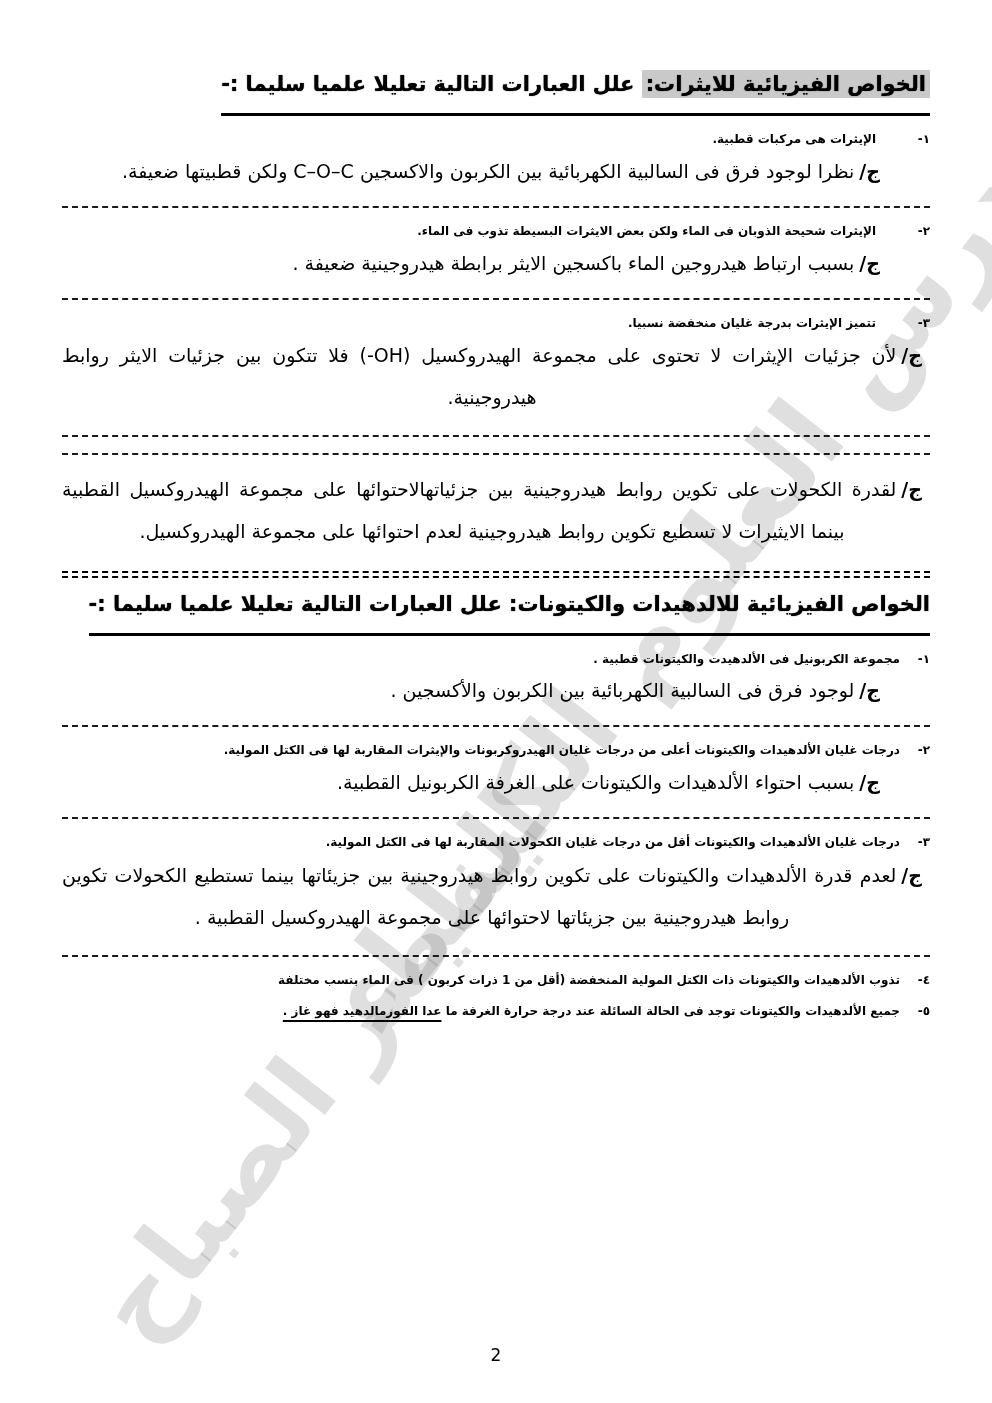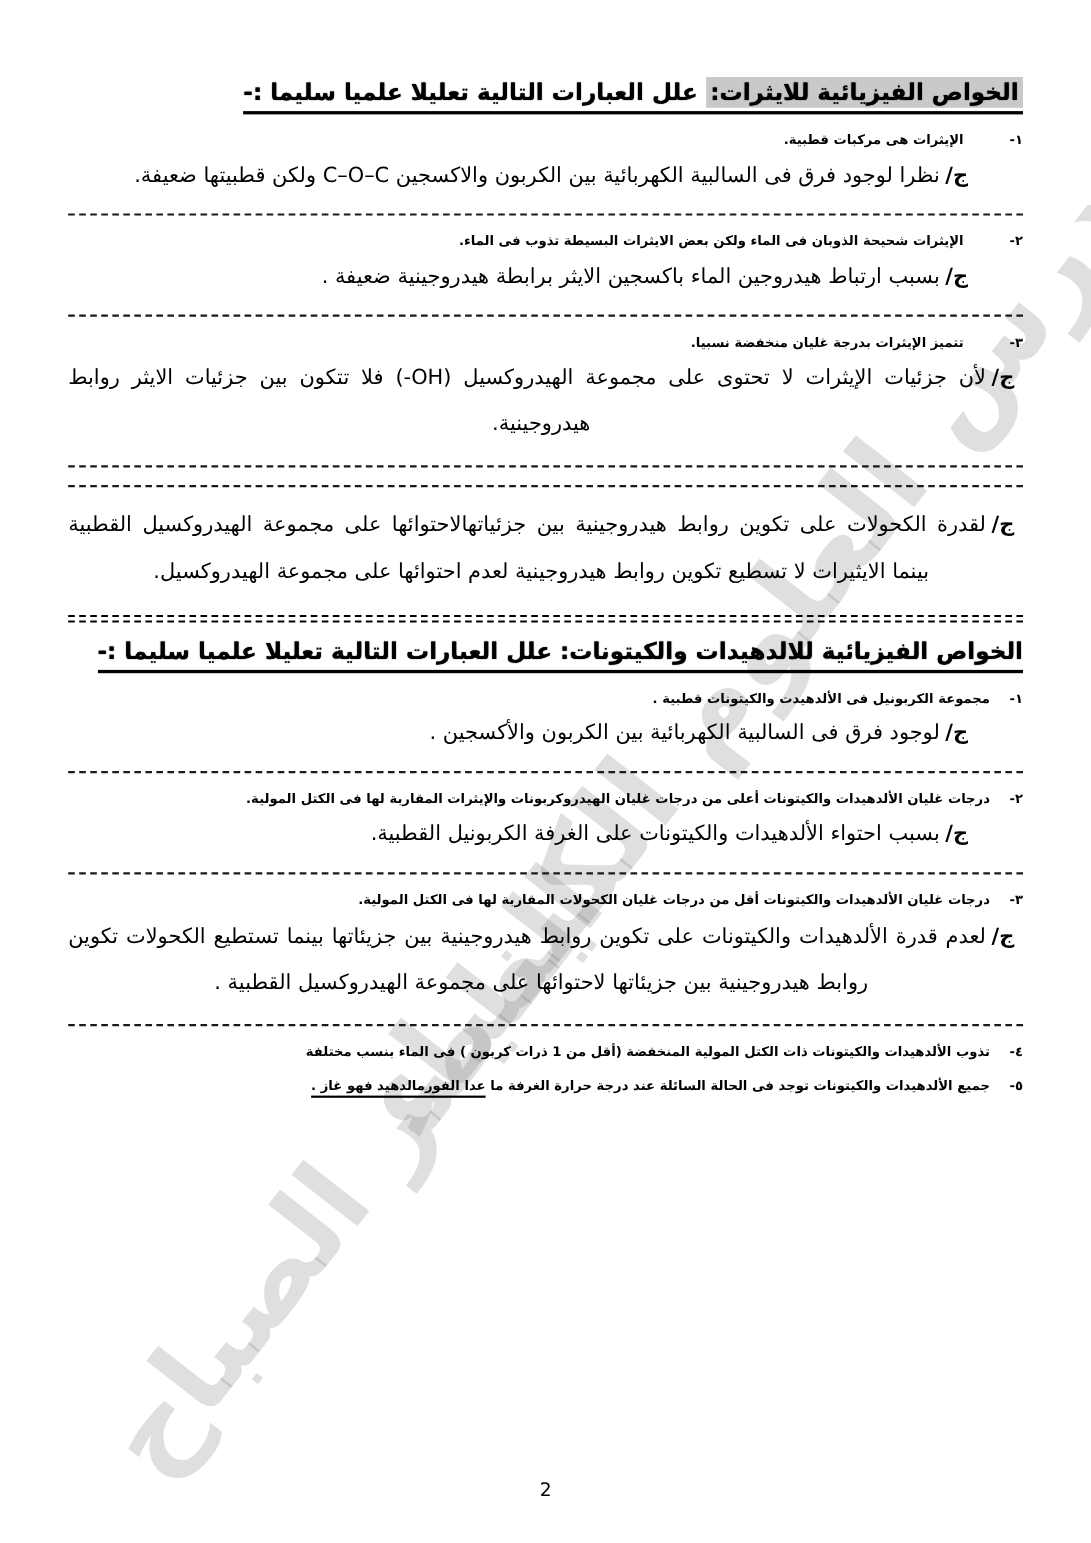--- a/index.html
+++ b/index.html
@@ -32,21 +32,21 @@
   .heading{
     text-align:right;
     font-size:21px;
     font-weight:bold;
     letter-spacing:0.5px;
     margin:0 0 14px 0;
   }
   .heading .hline{
     display:inline-block;
     border-bottom:3px solid #000;
-    padding-bottom:5px;
+    padding-bottom:17px;
     text-shadow:0 0 1px #000;
   }
   .hl{
     background:#c9c9c9;
     padding:2px 4px;
   }
   .q{
     font-size:12px;
     font-weight:bold;
     line-height:1.65;

